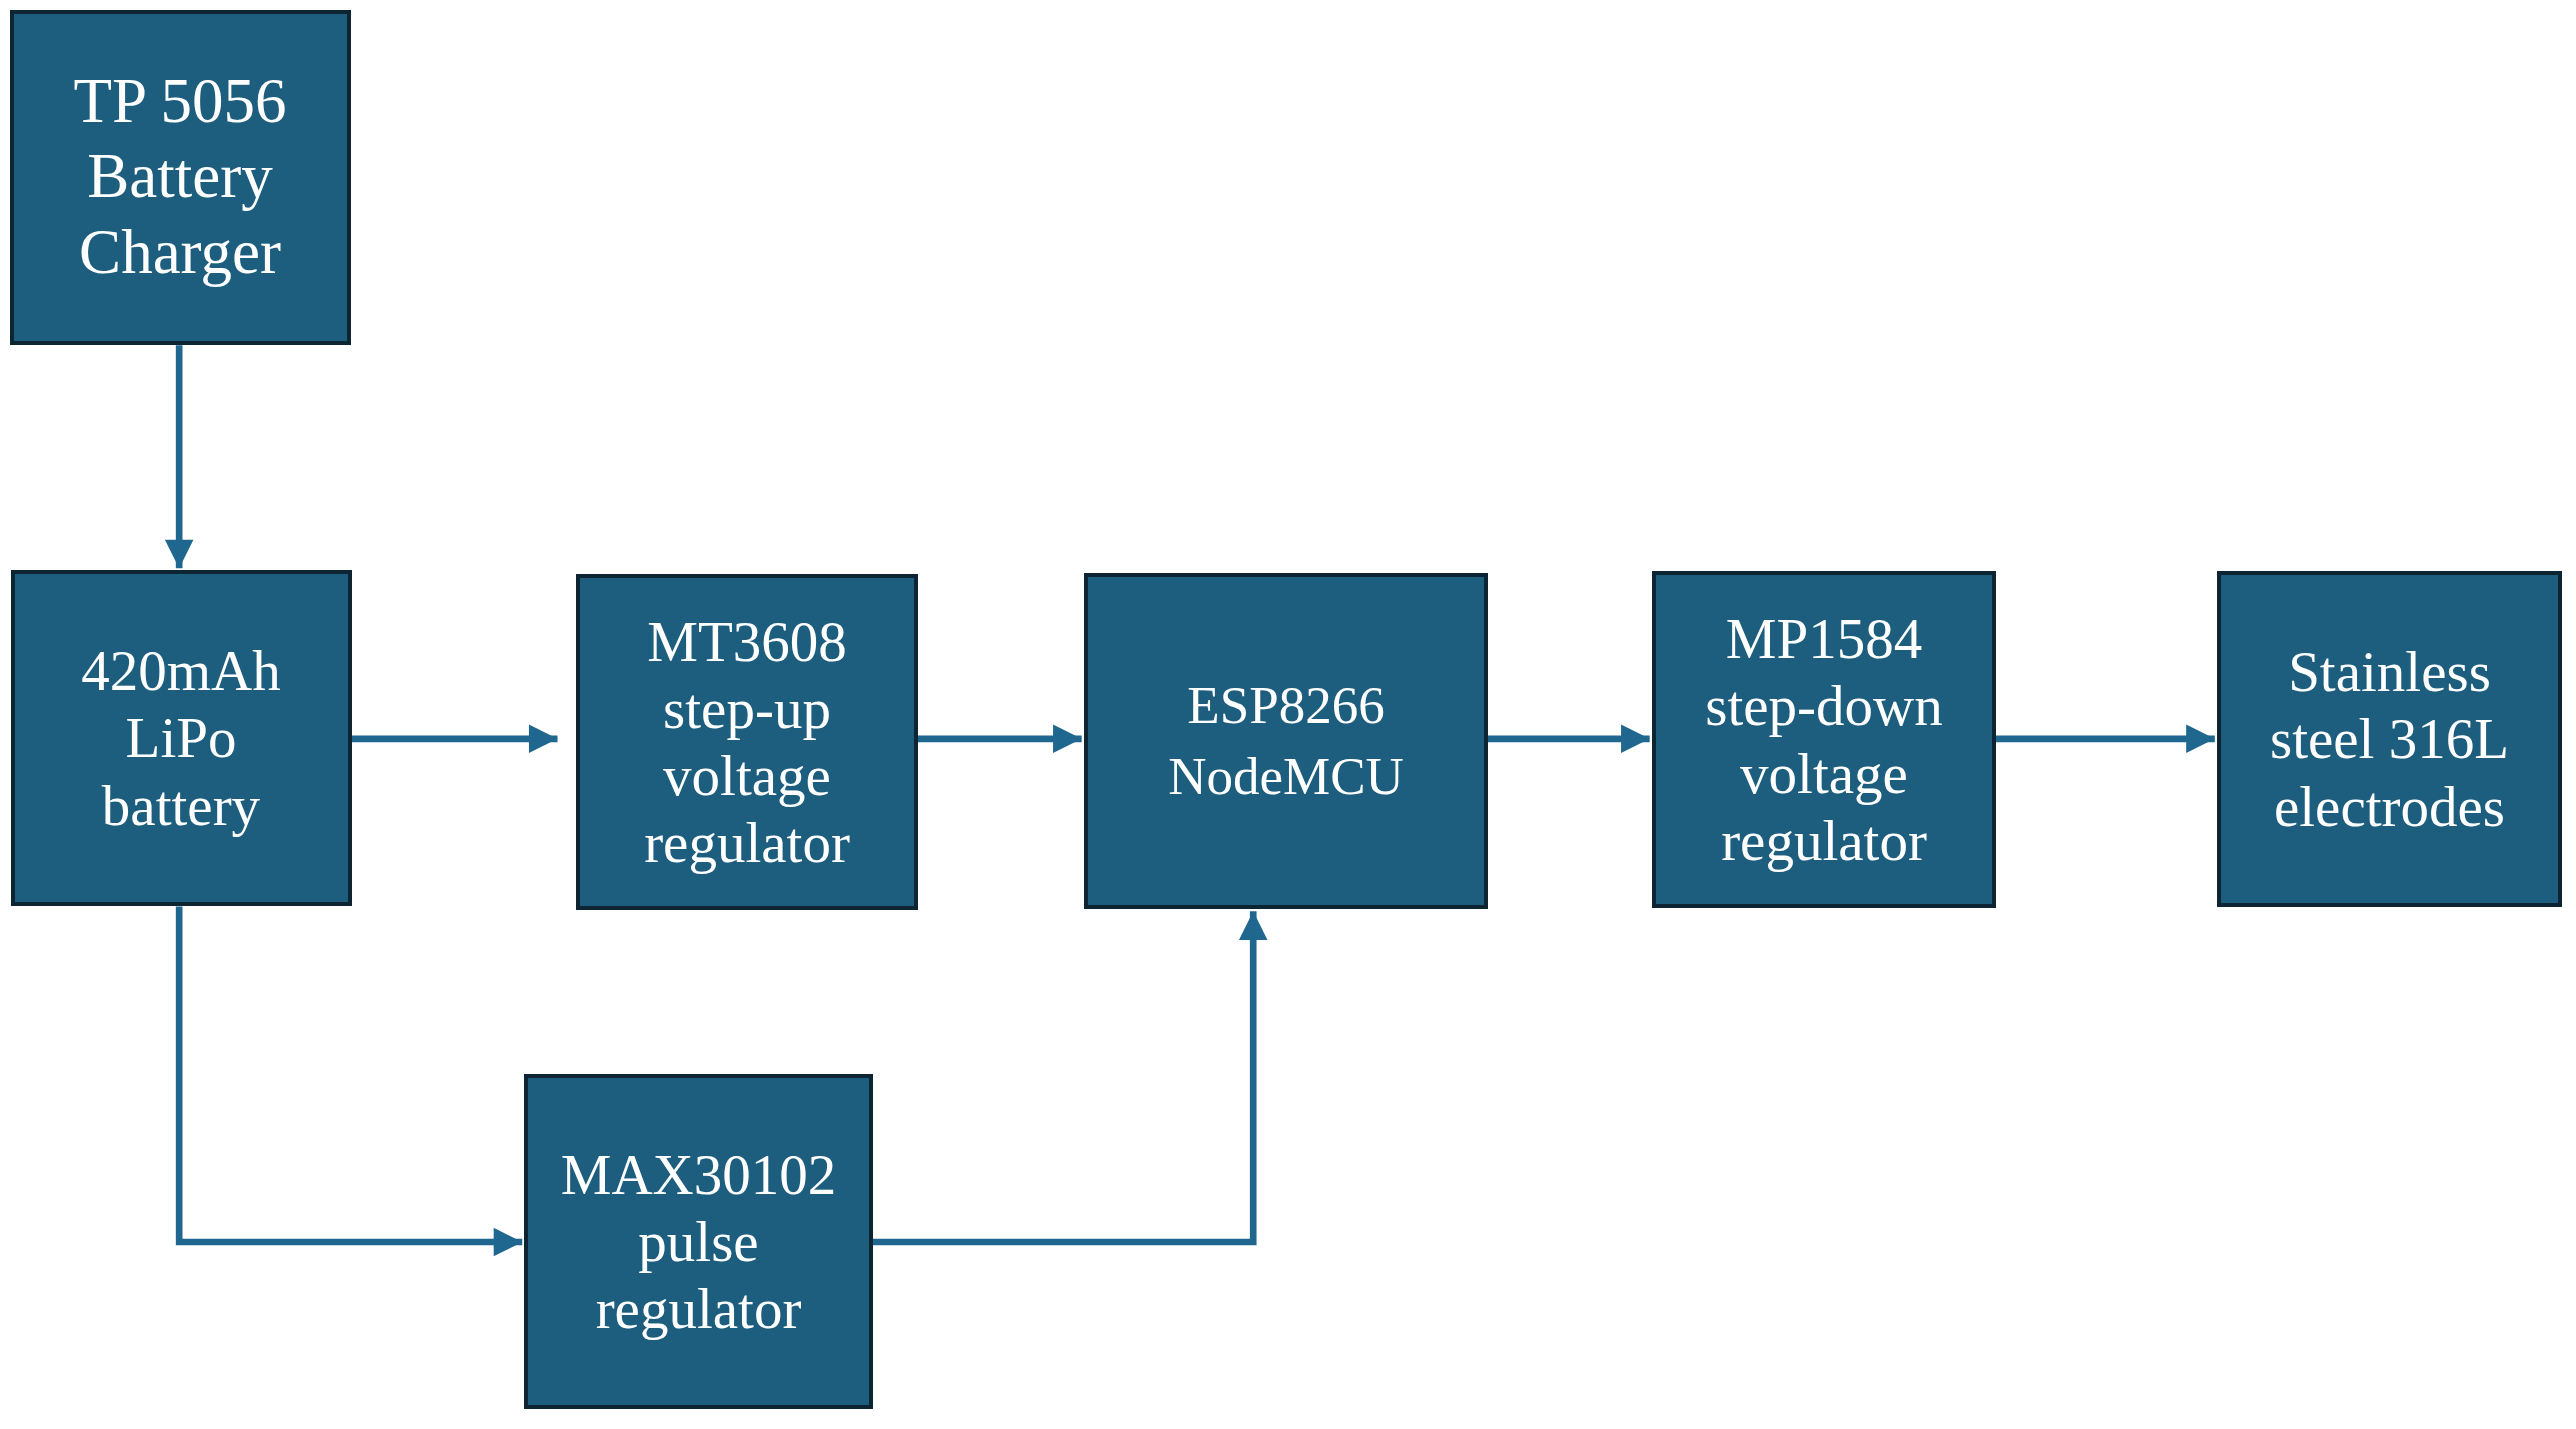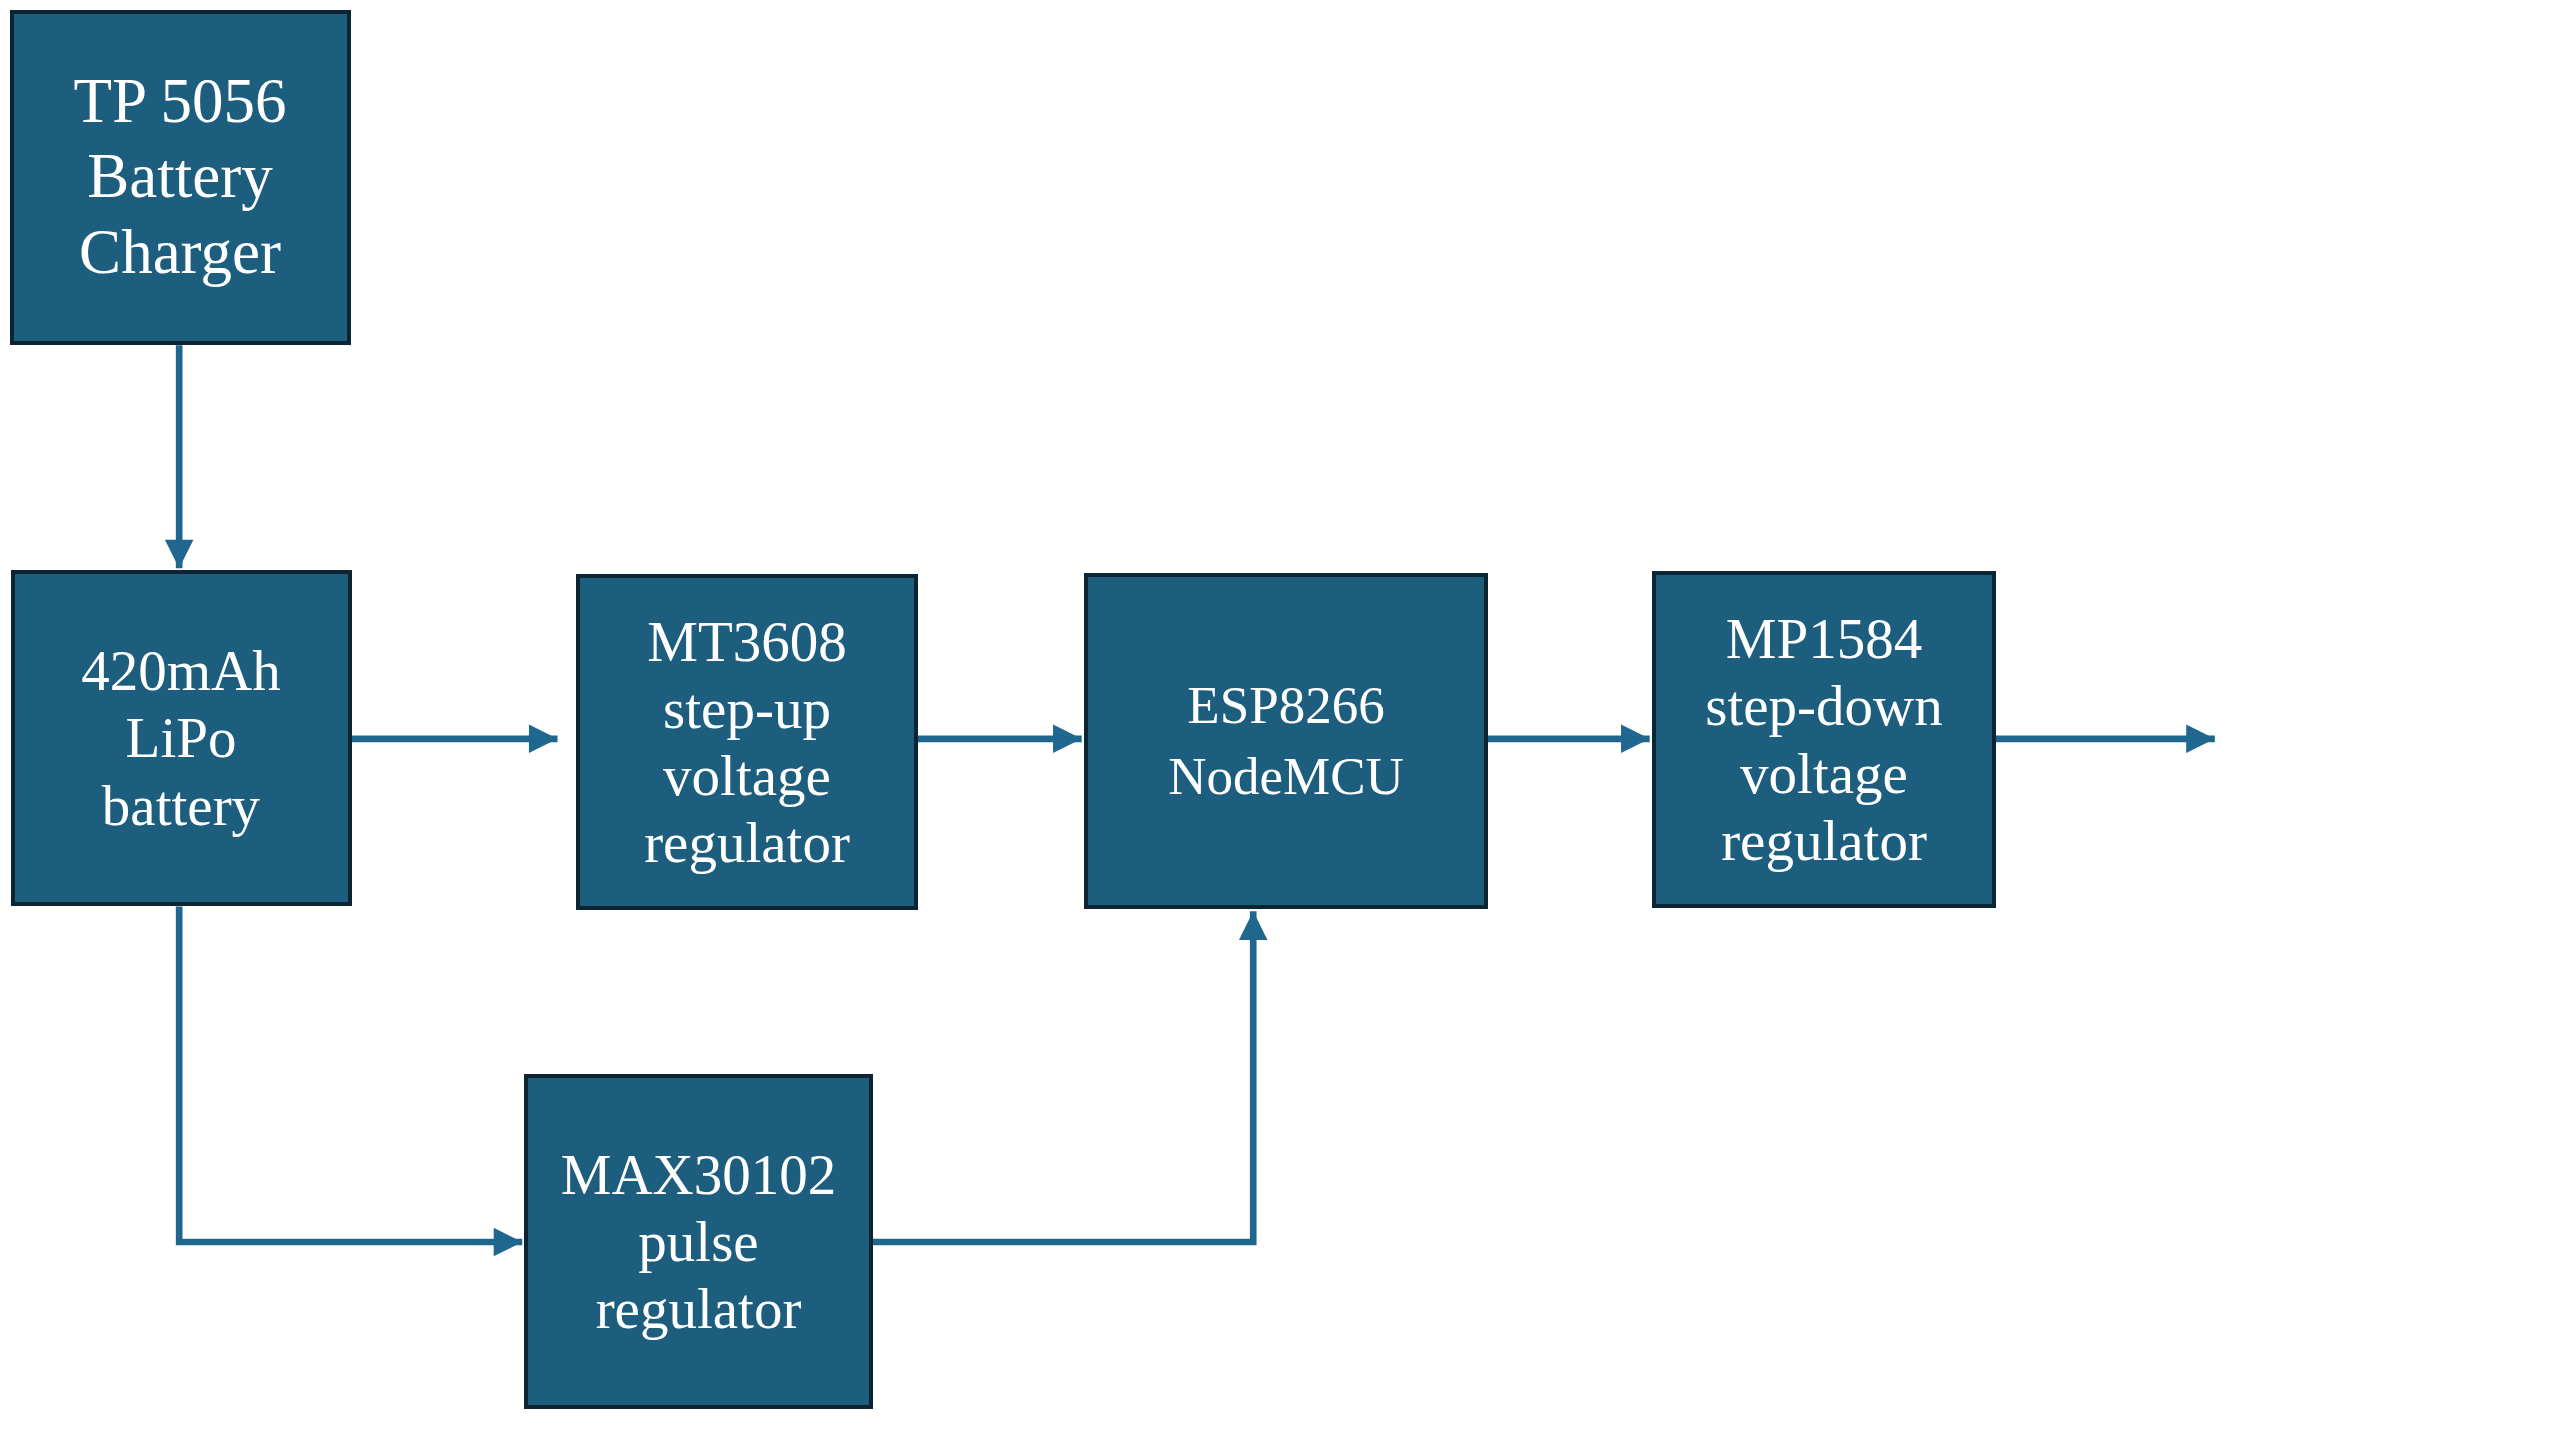--- a/index.html
+++ b/index.html
@@ -93,20 +93,25 @@
 NodeMCU</span>
   </div>
 
   <div class="node" style="left:1652px; top:571px; width:344px; height:337px;">
     <span>MP1584
 step-down
 voltage
 regulator</span>
   </div>
 
+  <div class="node" style="left:2217px; top:571px; width:345px; height:336px;">
+    <span>Stainless
+steel 316L
+electrodes</span>
+  </div>
 
   <div class="node" style="left:524px; top:1074px; width:349px; height:335px;">
     <span>MAX30102
 pulse
 regulator</span>
   </div>
 
 </div>
 
 

